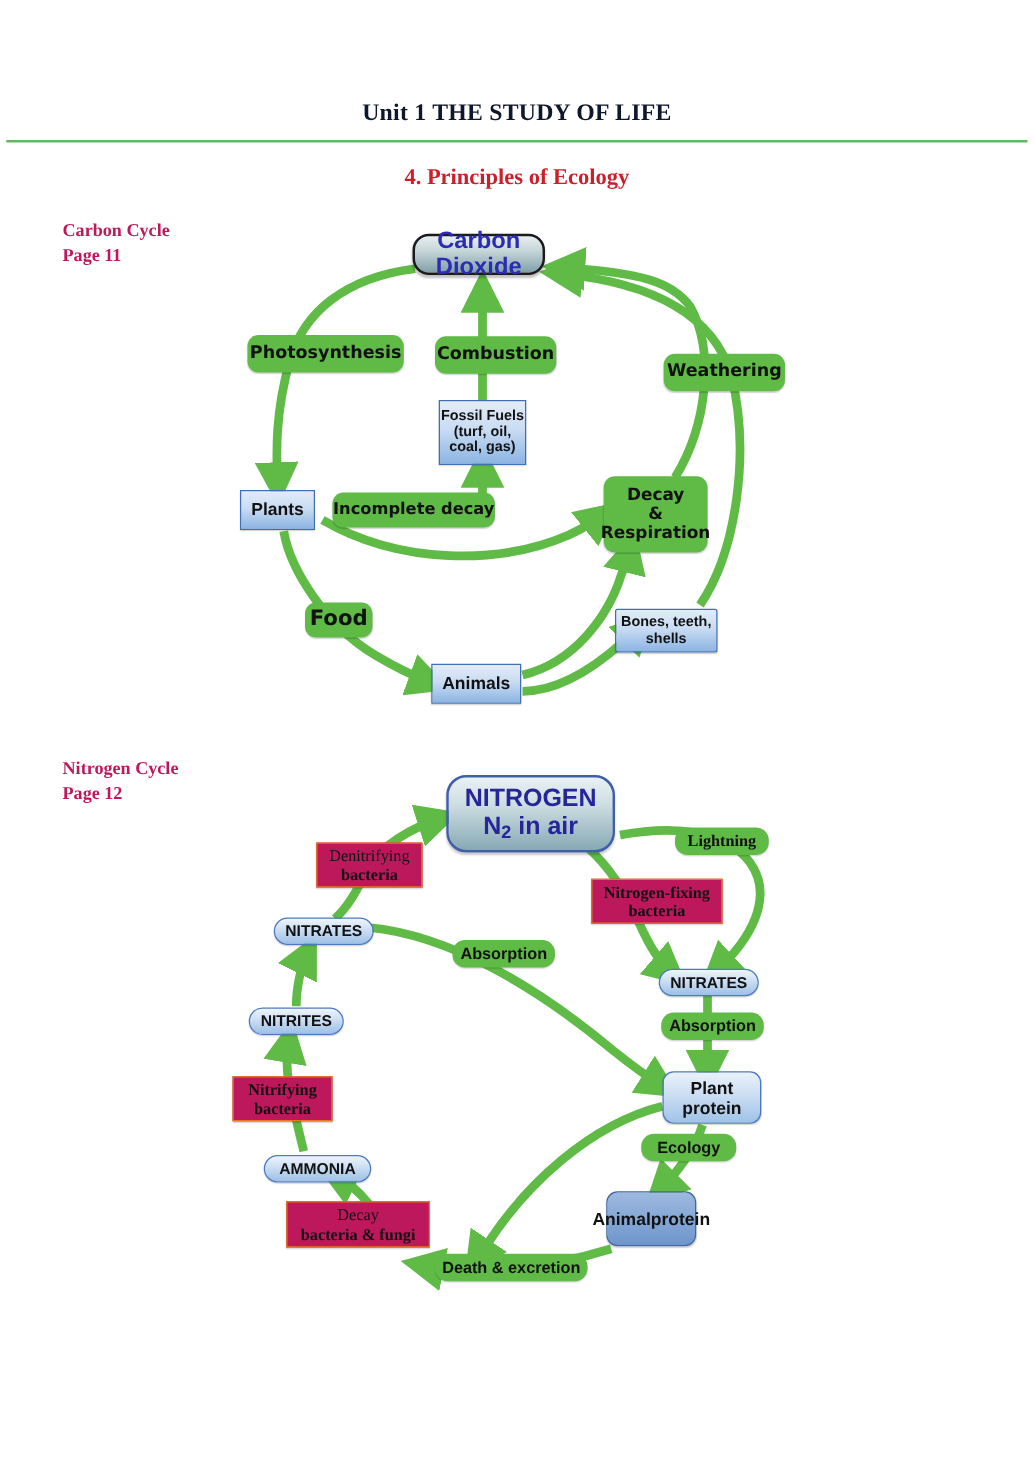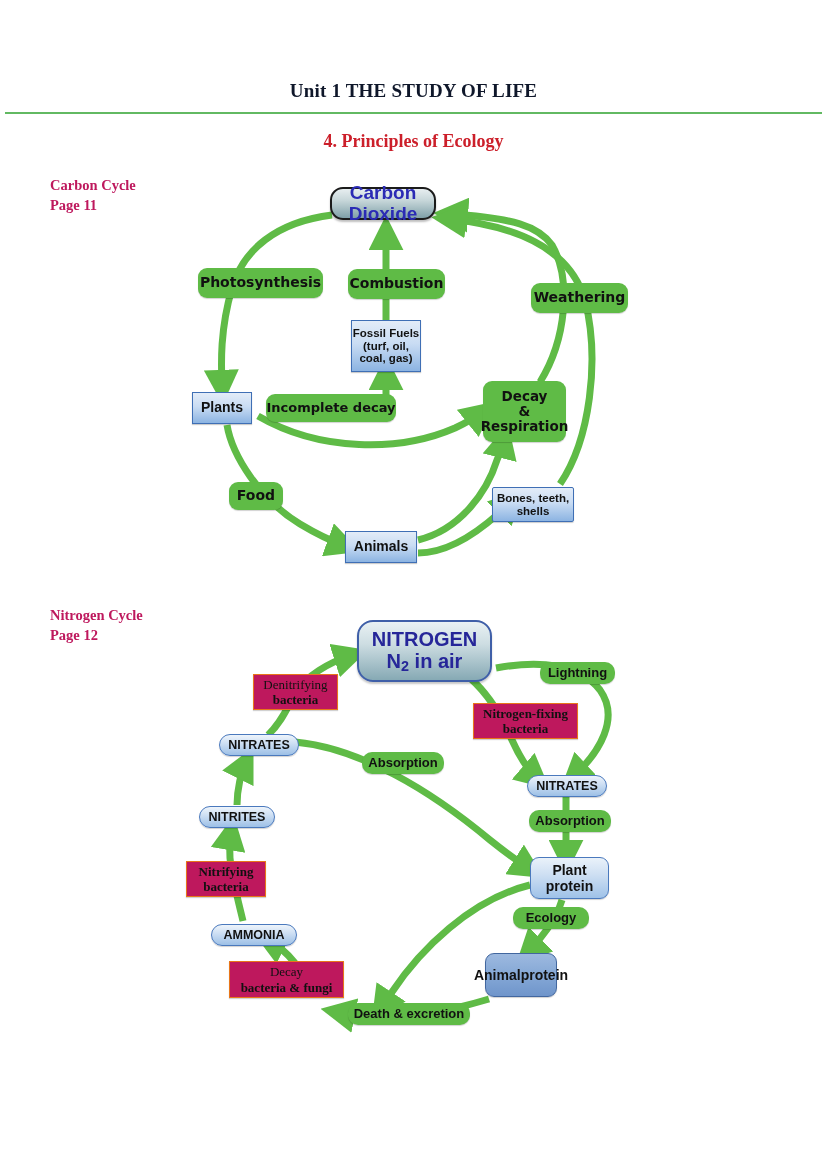--- a/index.html
+++ b/index.html
@@ -165,21 +165,21 @@
 <div class="node blue-rect" style="left:192px;top:392px;width:60px;height:32px;font-size:14px;">Plants</div>
 
 <div class="node green-lbl" style="left:266px;top:394px;width:130px;height:28px;font-size:13px;">Incomplete decay</div>
 
 <div class="node green-lbl" style="left:483px;top:381px;width:83px;height:61px;flex-direction:column;font-size:13.5px;">
   <span>Decay</span>
   <span>&amp;</span>
   <span>Respiration</span>
 </div>
 
-<div class="node green-lbl" style="left:229px;top:482px;width:54px;height:28px;font-size:14px;">Food</div>
+<div class="node green-lbl" style="left:244px;top:482px;width:54px;height:28px;font-size:17px;">Food</div>
 
 <div class="node blue-rect" style="left:492px;top:487px;width:82px;height:35px;flex-direction:column;font-size:11.5px;border-radius:2px;">
   <span>Bones, teeth,</span>
   <span>shells</span>
 </div>
 
 <div class="node blue-rect" style="left:345px;top:531px;width:72px;height:32px;font-size:14px;">Animals</div>
 
 <div class="caption" style="left:50px;top:606px;">Nitrogen Cycle
 Page 12</div>
@@ -196,21 +196,21 @@
 
 <div class="node pill" style="left:219px;top:734px;width:80px;height:22px;">NITRATES</div>
 
 <div class="node green-lbl2" style="left:362px;top:752px;width:82px;height:22px;">Absorption</div>
 
 <div class="node yellow" style="left:473px;top:703px;width:105px;height:36px;flex-direction:column;">
   <b>Nitrogen-fixing</b>
   <b>bacteria</b>
 </div>
 
-<div class="node green-lbl2" style="left:540px;top:662px;width:75px;height:22px;">Lightning</div>
+<div class="node green-lbl2" style="left:540px;top:662px;width:75px;height:22px;font-family:Liberation Serif, serif;">Lightning</div>
 
 <div class="node pill" style="left:527px;top:775px;width:80px;height:22px;">NITRATES</div>
 
 <div class="node green-lbl2" style="left:529px;top:810px;width:82px;height:22px;">Absorption</div>
 
 <div class="node pill" style="left:199px;top:806px;width:76px;height:22px;">NITRITES</div>
 
 <div class="node yellow" style="left:186px;top:861px;width:80px;height:36px;flex-direction:column;">
   <b>Nitrifying</b>
   <b>bacteria</b>

